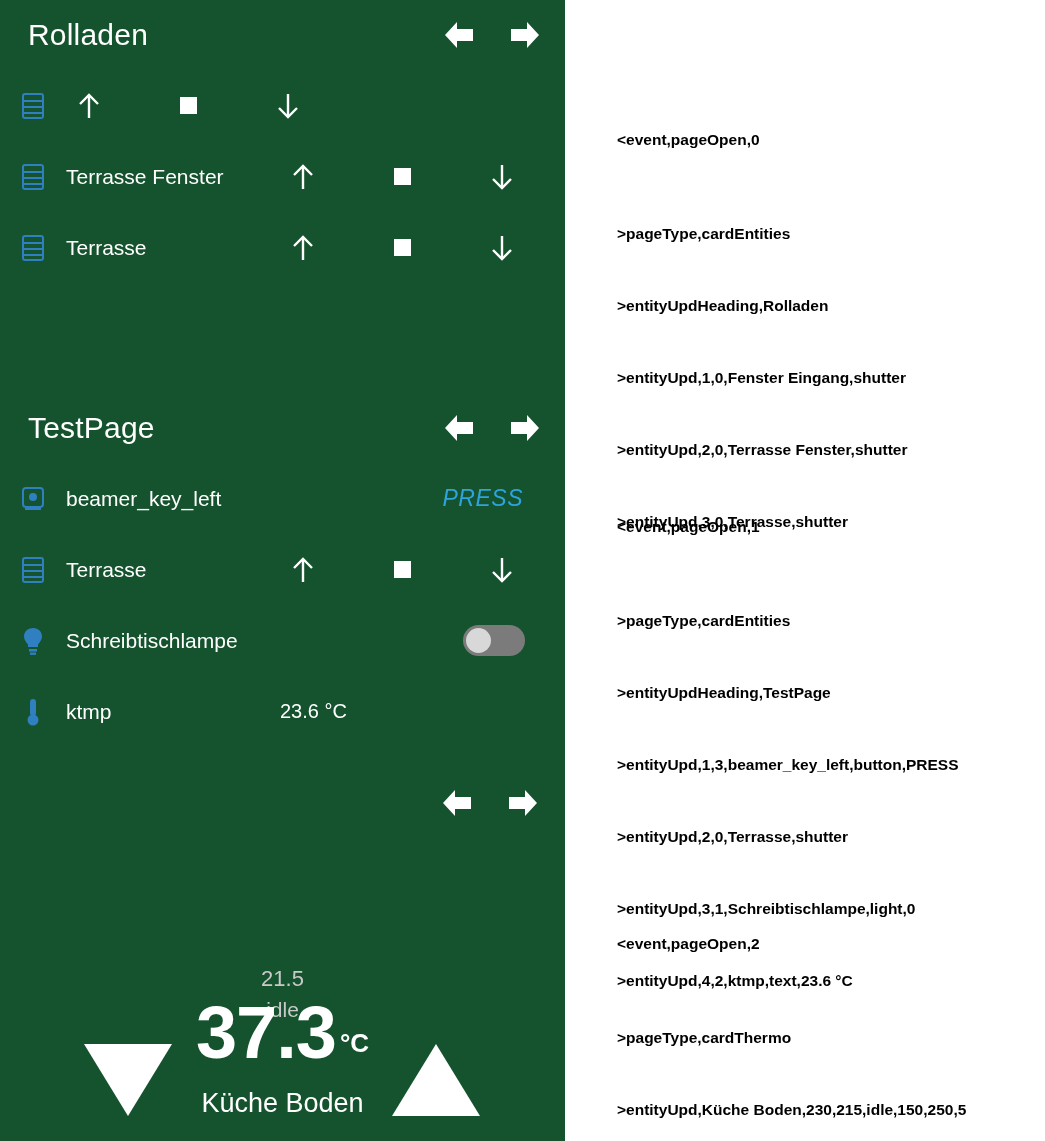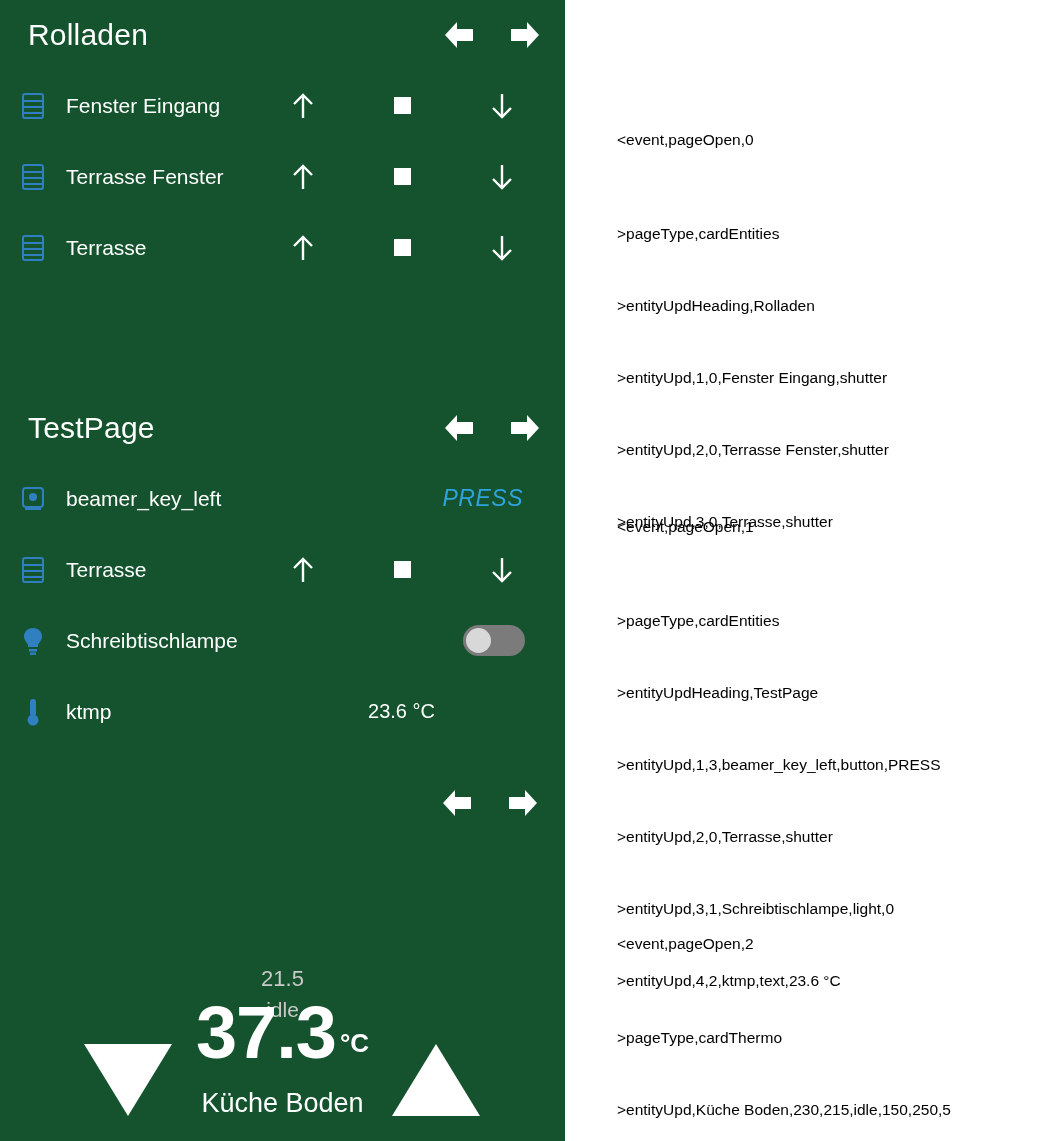--- a/index.html
+++ b/index.html
@@ -221,21 +221,21 @@
     top: 0;
     width: 480px;
     height: 1141px;
     background: #ffffff;
     color: #000000;
   }
   .log-block {
     position: absolute;
     left: 52px;
     font-size: 15.5px;
-    font-weight: normal;
+    font-weight: bold;
     line-height: 24px;
     white-space: pre;
   }
   .log-event { margin-bottom: 22px; }
   .log-line { display: block; }
 </style>
 </head>
 <body>
 
 <div class="root">
@@ -261,21 +261,20 @@
 
       <div class="row">
         <span class="row-icon">
           <svg width="24" height="28" viewBox="0 0 24 28">
               <rect x="2" y="2" width="20" height="24" rx="2" fill="none" stroke="#2f7fc1" stroke-width="2"></rect>
               <line x1="3" y1="9" x2="21" y2="9" stroke="#2f7fc1" stroke-width="2"></line>
               <line x1="3" y1="15" x2="21" y2="15" stroke="#2f7fc1" stroke-width="2"></line>
               <line x1="3" y1="21" x2="21" y2="21" stroke="#2f7fc1" stroke-width="2"></line>
             </svg>
         </span>
-        <span class="row-label">Fenster Eingang</span>
         <span class="row-controls">
           <span class="shutter-ctl">
             <span class="ctl-btn">
               <svg width="28" height="30" viewBox="0 0 28 30">
                   <line x1="14" y1="27" x2="14" y2="4" stroke="#ffffff" stroke-width="2.4"></line>
                   <polyline points="5,13 14,4 23,13" fill="none" stroke="#ffffff" stroke-width="2.4"></polyline>
                 </svg>
             </span>
             <span class="ctl-btn">
                 <span class="stop-square"></span>
@@ -437,21 +436,21 @@
 
       <div class="row">
         <span class="row-icon">
           <svg width="18" height="30" viewBox="0 0 18 30">
               <rect x="6" y="2" width="6" height="17" rx="3" fill="#2f7fc1"></rect>
               <circle cx="9" cy="23" r="5.5" fill="#2f7fc1"></circle>
             </svg>
         </span>
         <span class="row-label">ktmp</span>
         <span class="row-controls">
-          <span class="shutter-ctl" style="justify-content:center;">
+          <span class="shutter-ctl" style="justify-content:flex-start;">
             <span class="text-value">23.6 °C</span>
           </span>
         </span>
       </div>
     </div>
 
     <div class="card thermo" style="top:768px; height:373px;">
       <div class="thermo-nav">
         <div class="nav-arrows" style="right:22px;">
           <span class="arrow-btn">

